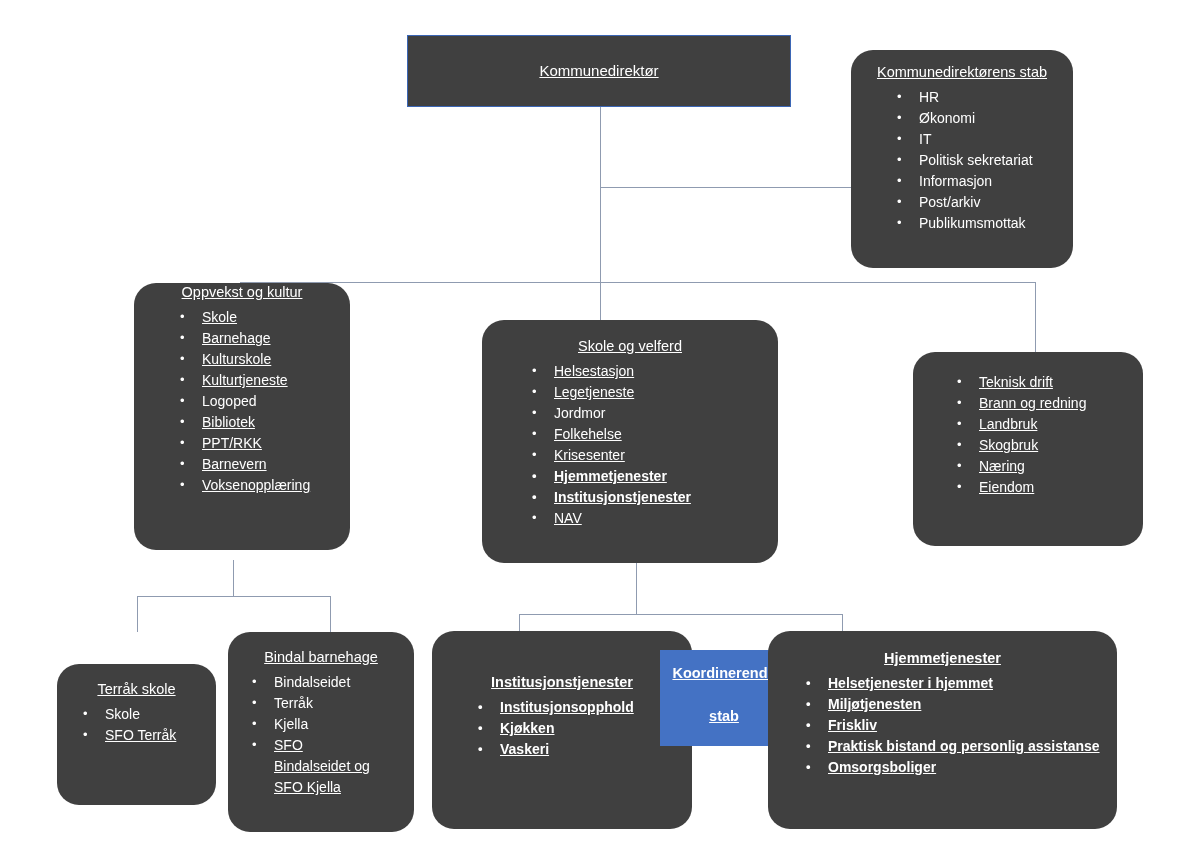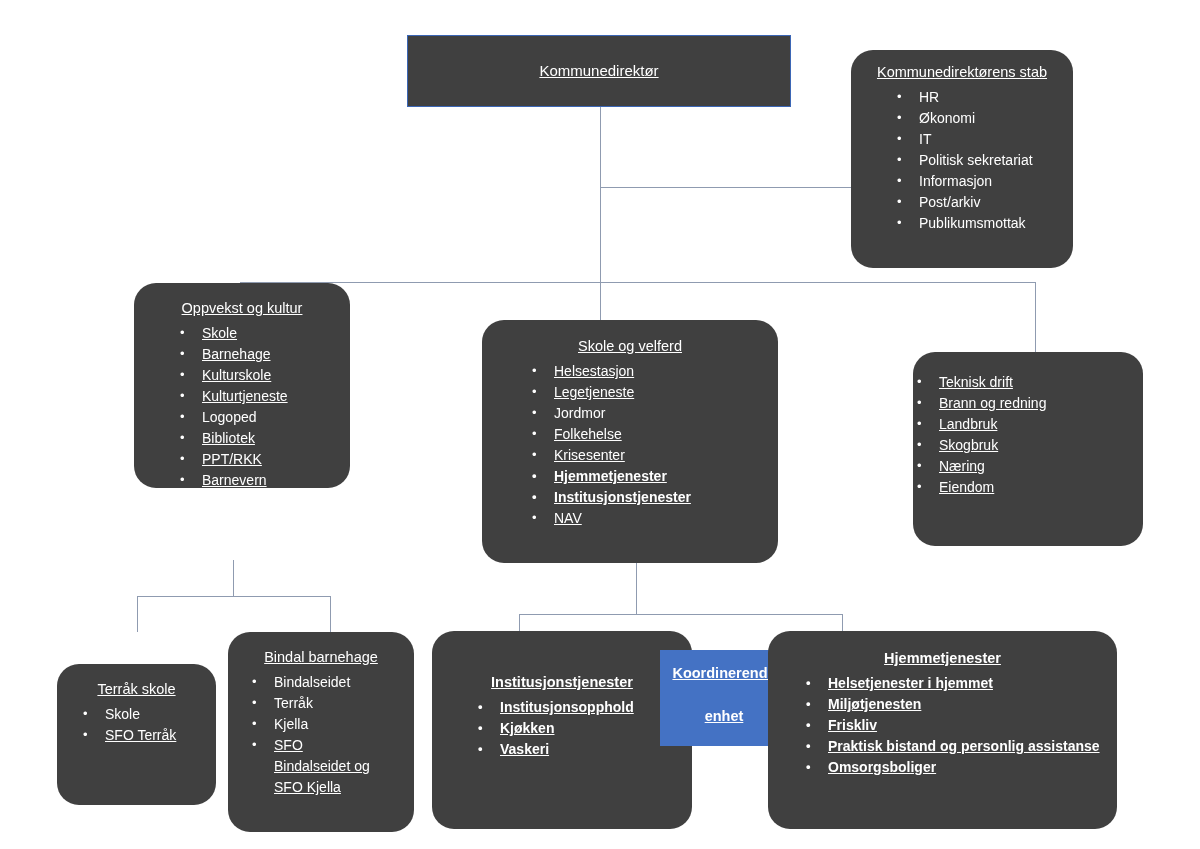--- a/index.html
+++ b/index.html
@@ -78,28 +78,28 @@
   
   #node-kommunedirektor {
     left: 407px; top: 35px; width: 384px; height: 72px;
     display: flex; align-items: center; justify-content: center;
   }
   #node-kommunedirektor .title { font-size: 15px; }
 
   #node-stab      { left: 851px; top: 50px;  width: 222px; height: 218px; padding-top: 13px; }
   #node-stab ul   { padding-left: 68px; }
 
-  #node-oppvekst  { left: 134px; top: 283px; width: 216px; height: 205px; padding-top: 16px; }
+  #node-oppvekst  { left: 134px; top: 283px; width: 216px; height: 267px; }
   #node-oppvekst ul { padding-left: 68px; }
 
   #node-helse     { left: 482px; top: 320px; width: 296px; height: 243px; padding-top: 17px; }
   #node-helse ul  { padding-left: 72px; }
 
   #node-plan      { left: 913px; top: 352px; width: 230px; height: 194px; padding-top: 14px; }
-  #node-plan ul   { padding-left: 26px; }
+  #node-plan ul   { padding-left: 66px; }
 
   #node-terrak    { left: 57px;  top: 664px; width: 159px; height: 141px; padding-top: 16px; }
   #node-terrak ul { padding-left: 48px; }
 
   #node-bindal    { left: 228px; top: 632px; width: 186px; height: 200px; padding-top: 16px; }
   #node-bindal ul { }
   #node-bindal ul li.wrap { max-width: 96px; }
 
   #node-institusjon { left: 432px; top: 631px; width: 260px; height: 198px; padding-top: 42px; }
   #node-institusjon ul { padding-left: 68px; }
@@ -234,21 +234,21 @@
       <li class="bold">Institusjonsopphold</li>
       <li class="bold">Kjøkken</li>
       <li class="bold">Vaskeri</li>
     </ul>
   </div>
 
   <div id="notch-bridge"></div>
 
   <div id="label-koordinerende">
     <span>Koordinerende</span>
-    <span class="line2">enhet</span>
+    <span class="line2">stab</span>
   </div>
 
   <div class="node round" id="node-hjemme">
     <div class="title bold">Hjemmetjenester</div>
     <ul>
       <li class="bold">Helsetjenester i hjemmet</li>
       <li class="bold">Miljøtjenesten</li>
       <li class="bold">Friskliv</li>
       <li class="bold">Praktisk bistand og personlig assistanse</li>
       <li class="bold">Omsorgsboliger</li>

